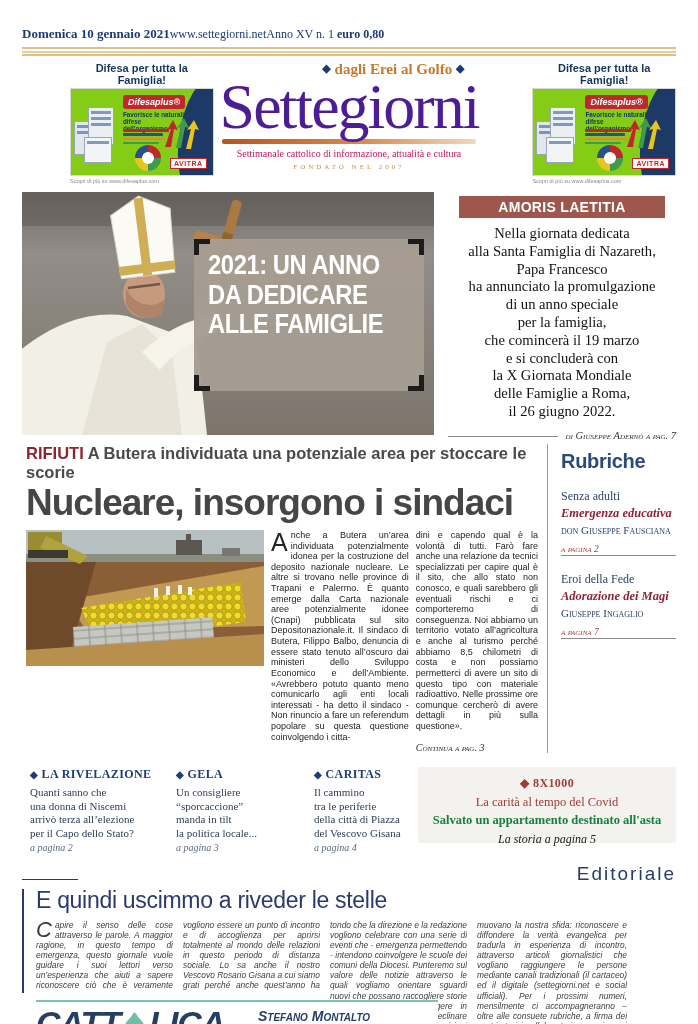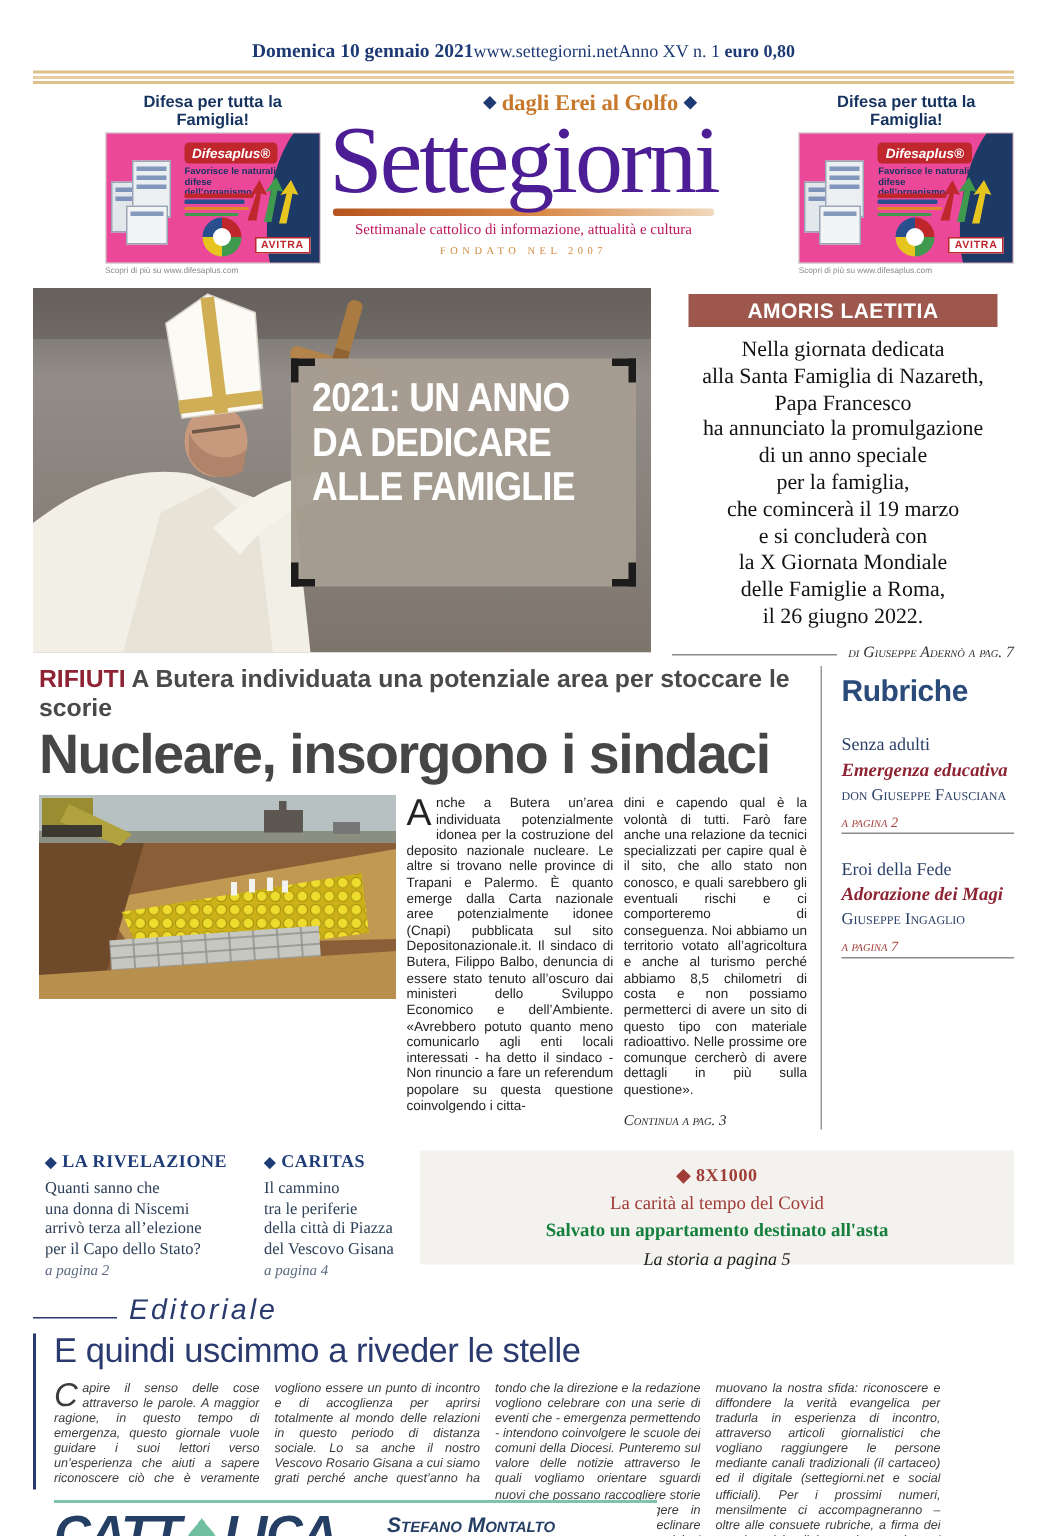--- a/index.html
+++ b/index.html
@@ -6,21 +6,21 @@
   html,body { background:#ffffff; }
   .page {
     position:relative; width:698px; height:1024px; margin:0 auto;
     background:#ffffff; overflow:hidden;
     font-family:"Liberation Serif", serif; color:#1e1e1e;
     padding:12px 22px 0 22px;
   }
   .preline { white-space:pre-line; }
 
   
-  .topbar { display:flex; justify-content:center; align-items:baseline; margin-top:14px; color:#1e3a74; }
+  .topbar { display:flex; justify-content:flex-start; align-items:baseline; margin-top:14px; color:#1e3a74; }
   .topbar .date { font-weight:bold; font-size:13px; }
   .topbar .site { font-size:12px; }
   .topbar .issue { font-size:12px; }
   .topbar .issue b { font-weight:bold; }
   .gold-rules { margin-top:5px; height:9px;
     border-top:2px solid #e0c08a; border-bottom:2px solid #e0c08a;
     background:linear-gradient(#fff 0 2px, #e7cda0 2px 4px, #fff 4px 100%);
   }
 
   
@@ -30,21 +30,21 @@
   .tagline .dia { color:#1e3a74; font-size:11px; vertical-align:2px; }
   .mast-title { font-size:64px; line-height:0.92; color:#4c1d95; letter-spacing:-2px; font-weight:normal; }
   .mast-rule { height:5px; margin:2px 2px 4px 2px;
     background:linear-gradient(90deg,#b5541e,#d98a4a 55%,#f0d9bd); border-radius:2px; }
   .mast-sub { font-size:10px; color:#be185d; }
   .mast-founded { font-size:7px; letter-spacing:3px; color:#d08a3e; margin-top:4px; }
 
   
   .ad-difesa { width:148px; font-family:"Liberation Sans", sans-serif; cursor:pointer;margin-left:48px; }
   .ad-head { text-align:center; font-size:11px; font-weight:bold; color:#16335f; padding:3px 0 2px; }
-  .ad-box { position:relative; height:88px; border:1px solid #d8d8d8; overflow:hidden; background:#ec4899; }
+  .ad-box { position:relative; height:88px; border:1px solid #d8d8d8; overflow:hidden; background:#84cc16; }
   .swoosh { position:absolute; right:-26px; top:-10px; width:60px; height:120px;
     background:#1d3a66; border-radius:50% 0 0 50%/60% 0 0 60%; transform:rotate(8deg); }
   .packs { position:absolute; left:3px; top:18px; }
   .pack { position:absolute; background:#eceff2; border:1px solid #9aa6b5; }
   .pack1 { width:26px; height:38px; left:14px; top:0; }
   .pack2 { width:24px; height:34px; left:0;  top:14px; background:#e2e7ec; }
   .pack3 { width:28px; height:26px; left:10px; top:30px; background:#f2f4f6; }
   .pack .pline { height:3px; margin:3px 2px 0 2px; background:#2a4f8f; opacity:.55; }
   .brand-pill { position:absolute; left:52px; top:6px; background:#c0272d; color:#fff;
     font-size:9px; font-weight:bold; font-style:italic; padding:2px 5px; border-radius:3px; }
@@ -124,21 +124,21 @@
   .t-body { font-size:11px; line-height:1.22; margin-top:4px; }
   .t-page { font-style:italic; font-size:10px; color:#5a6a80; margin-top:2px; }
   .box-8x { flex:1; background:#f4f2ef; text-align:center; padding:9px 8px; height:76px; }
   .b8-label { font-weight:bold; font-size:12px; color:#a03c36; letter-spacing:.4px; }
   .b8-l1 { font-size:12.5px; color:#a03c36; margin-top:4px; }
   .b8-l2 { font-size:12.5px; font-weight:bold; color:#15803d; margin-top:3px; }
   .b8-l3 { font-size:12px; font-style:italic; color:#222; margin-top:4px; }
 
   
   .editorial { position:relative; margin-top:10px; }
-  .edit-label-row { display:flex; justify-content:flex-start; align-items:baseline;font-style:italic; }
+  .edit-label-row { display:flex; justify-content:space-between; align-items:baseline; }
   .edit-label-row .rule { width:56px; border-bottom:1.5px solid #2a3a6e; margin-bottom:5px; }
   .edit-label { font-family:"Liberation Sans", sans-serif; font-size:19px; color:#2a3a6e;
     letter-spacing:2px; padding-left:8px; }
   .edit-wrap { position:relative; margin-top:2px; padding-left:14px; }
   .edit-bracket { position:absolute; left:0; top:2px; width:2px; height:104px; background:#2a3a6e; }
   .edit-headline { font-family:"Liberation Sans", sans-serif; font-size:23px; color:#2a3a6e;
     letter-spacing:-0.3px; }
   .edit-body { position:relative; display:flex; gap:10px; margin-top:6px; height:170px;
     font-family:"Liberation Sans", sans-serif; font-style:italic; font-size:8.4px;
     line-height:1.2; color:#3c3c3c; text-align:justify; }
@@ -397,20 +397,28 @@
 
   <div class="teasers">
     <div class="teaser t1">
       <div class="t-label"><span class="dia">◆</span> <span>LA RIVELAZIONE</span></div>
       <div class="t-body preline">Quanti sanno che
 una donna di Niscemi
 arrivò terza all’elezione
 per il Capo dello Stato?</div>
       <div class="t-page">a pagina 2</div>
     </div>
+    <div class="teaser t2">
+      <div class="t-label"><span class="dia">◆</span> <span>GELA</span></div>
+      <div class="t-body preline">Un consigliere
+“sporcaccione”
+manda in tilt
+la politica locale...</div>
+      <div class="t-page">a pagina 3</div>
+    </div>
     <div class="teaser t3">
       <div class="t-label"><span class="dia">◆</span> <span>CARITAS</span></div>
       <div class="t-body preline">Il cammino
 tra le periferie
 della città di Piazza
 del Vescovo Gisana</div>
       <div class="t-page">a pagina 4</div>
     </div>
     <div class="box-8x">
       <div class="b8-label"><span class="dia">◆</span> <span>8X1000</span></div>

